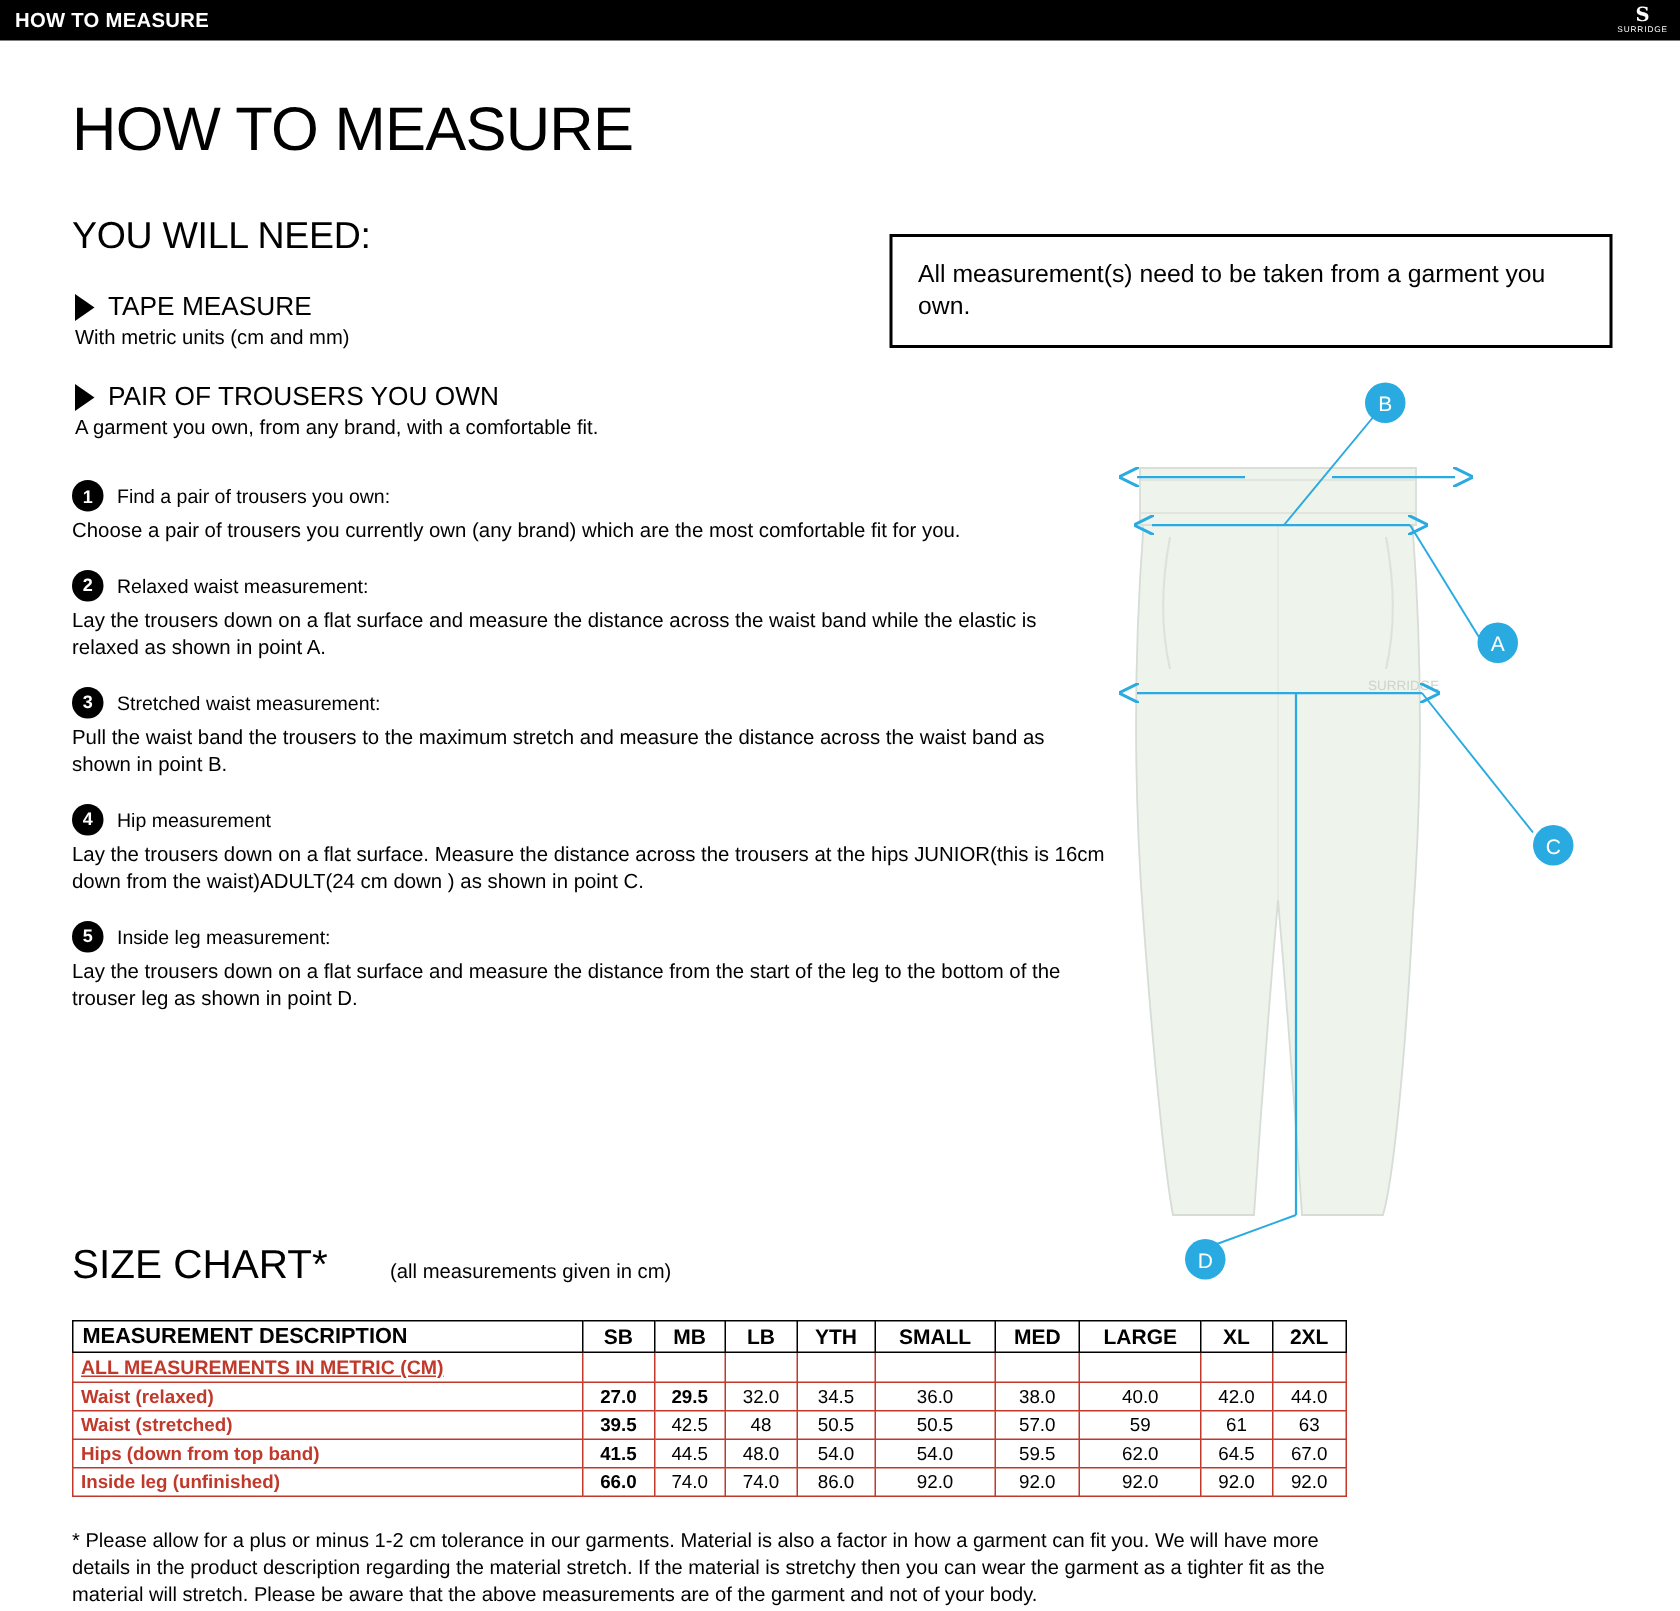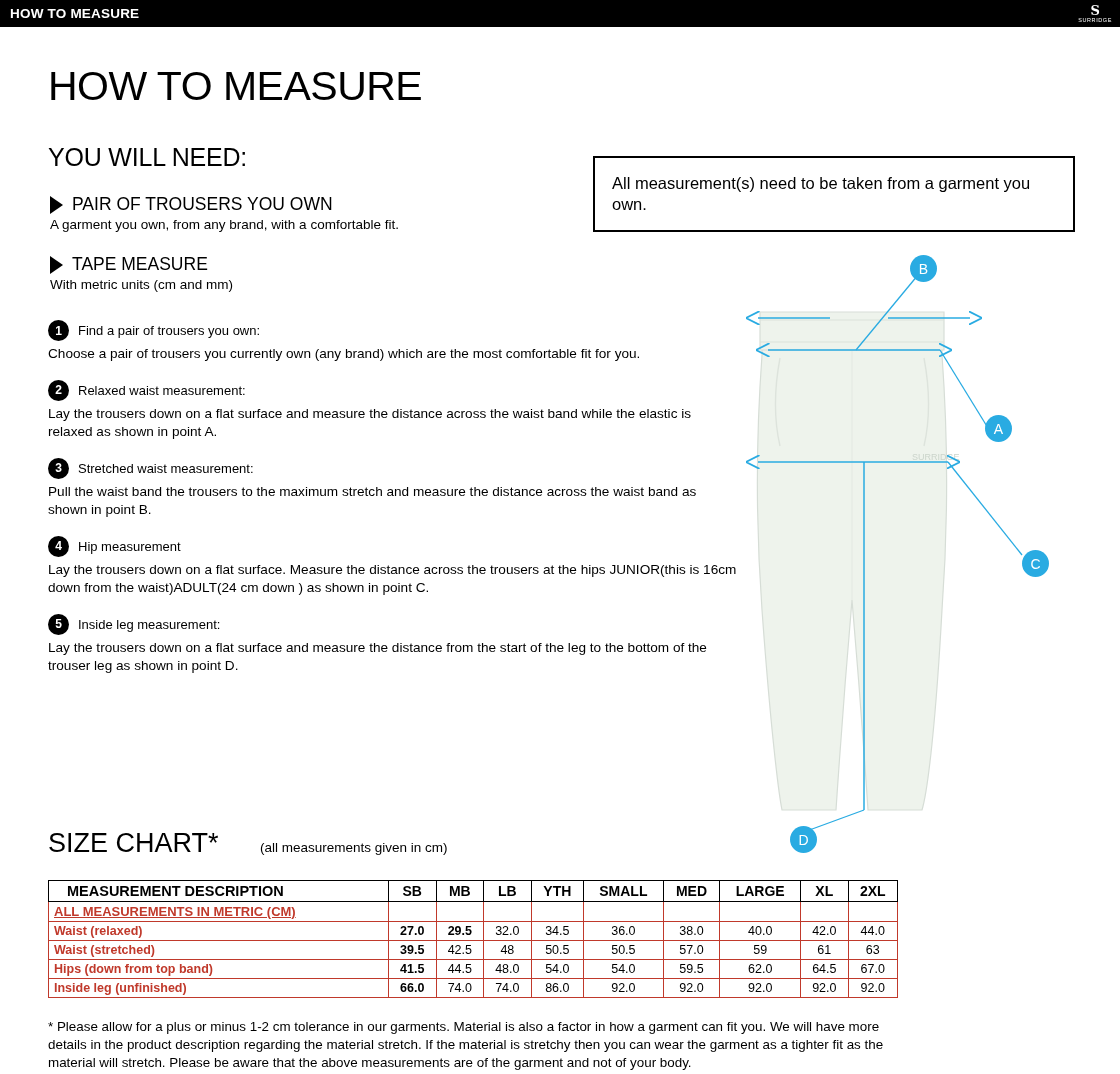--- a/index.html
+++ b/index.html
@@ -201,21 +201,21 @@
     box-sizing: border-box;
   }
   table.chart thead th {
     border: 1px solid #000;
     font-weight: bold;
     font-size: 14px;
     text-align: center;
   }
   table.chart thead th.first {
     text-align: left;
-    padding-left: 18px;
+    padding-left: 6px;
     font-size: 14.5px;
   }
   table.chart tr.section td {
     font-weight: bold;
     font-size: 13px;
     color: #c0392b;
     text-decoration: underline;
   }
   table.chart td.label {
     font-weight: bold;
@@ -254,31 +254,31 @@
 
 <div class="page">
 
   <h1 class="title">HOW TO MEASURE</h1>
 
   <h2 class="subtitle">YOU WILL NEED:</h2>
 
   <div class="need-item">
     <div class="need-row">
       <div class="tri"></div>
-      <div class="need-head">PAIR OF TROUSERS YOU OWN</div>
-    </div>
-    <div class="need-sub">A garment you own, from any brand, with a comfortable fit.</div>
+      <div class="need-head">TAPE MEASURE</div>
+    </div>
+    <div class="need-sub">With metric units (cm and mm)</div>
   </div>
 
   <div class="need-item">
     <div class="need-row">
       <div class="tri"></div>
-      <div class="need-head">TAPE MEASURE</div>
-    </div>
-    <div class="need-sub">With metric units (cm and mm)</div>
+      <div class="need-head">PAIR OF TROUSERS YOU OWN</div>
+    </div>
+    <div class="need-sub">A garment you own, from any brand, with a comfortable fit.</div>
   </div>
 
   <div class="steps">
 
     <div class="step">
       <div class="step-head">
         <div class="badge">1</div>
         <div class="step-title">Find a pair of trousers you own:</div>
       </div>
       <div class="step-body">Choose a pair of trousers you currently own (any brand) which are the most comfortable fit for you.</div>

